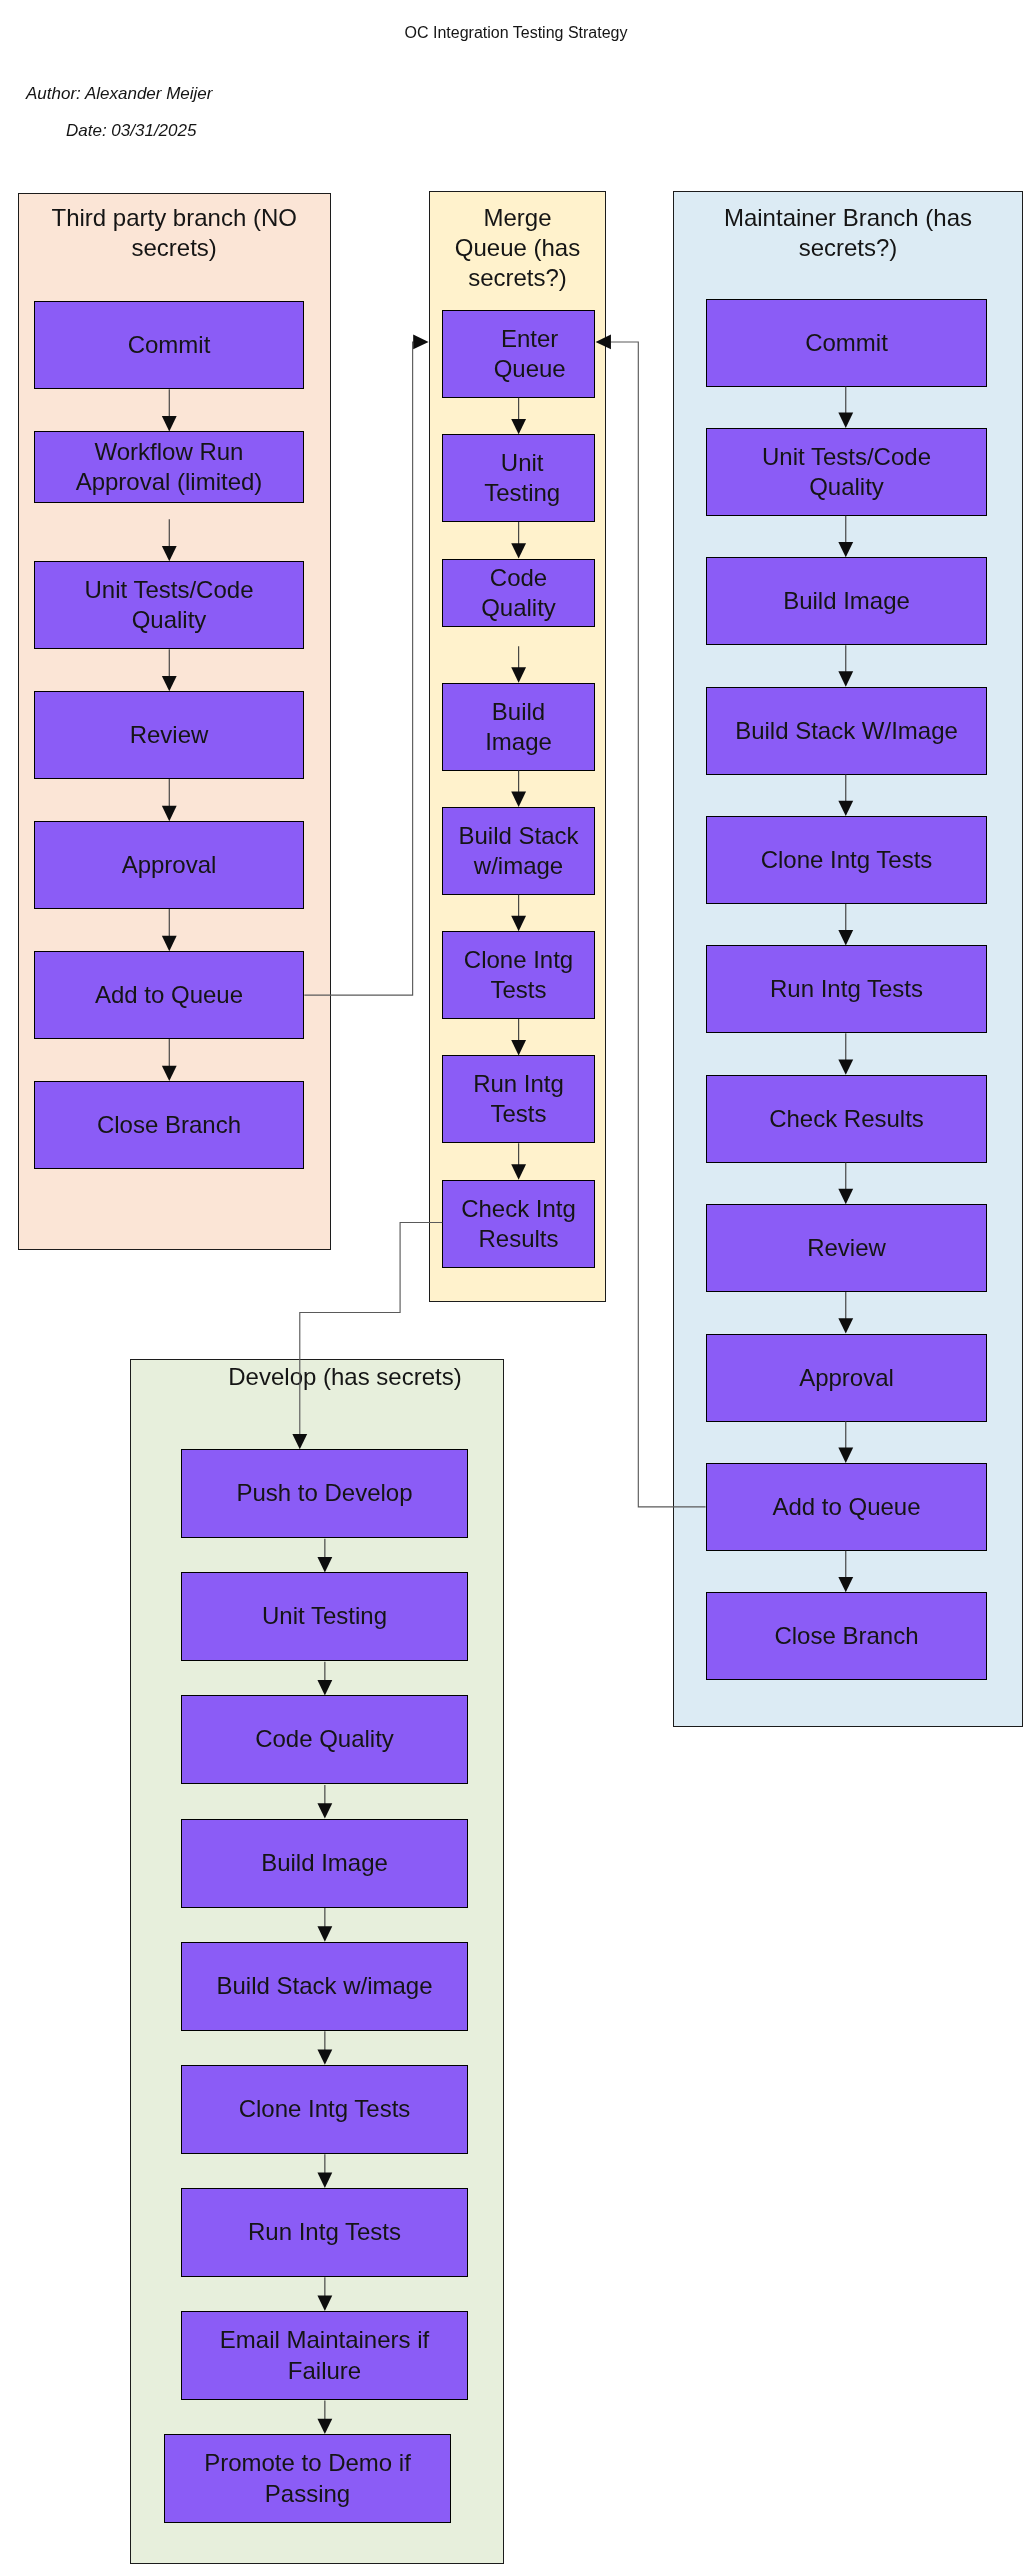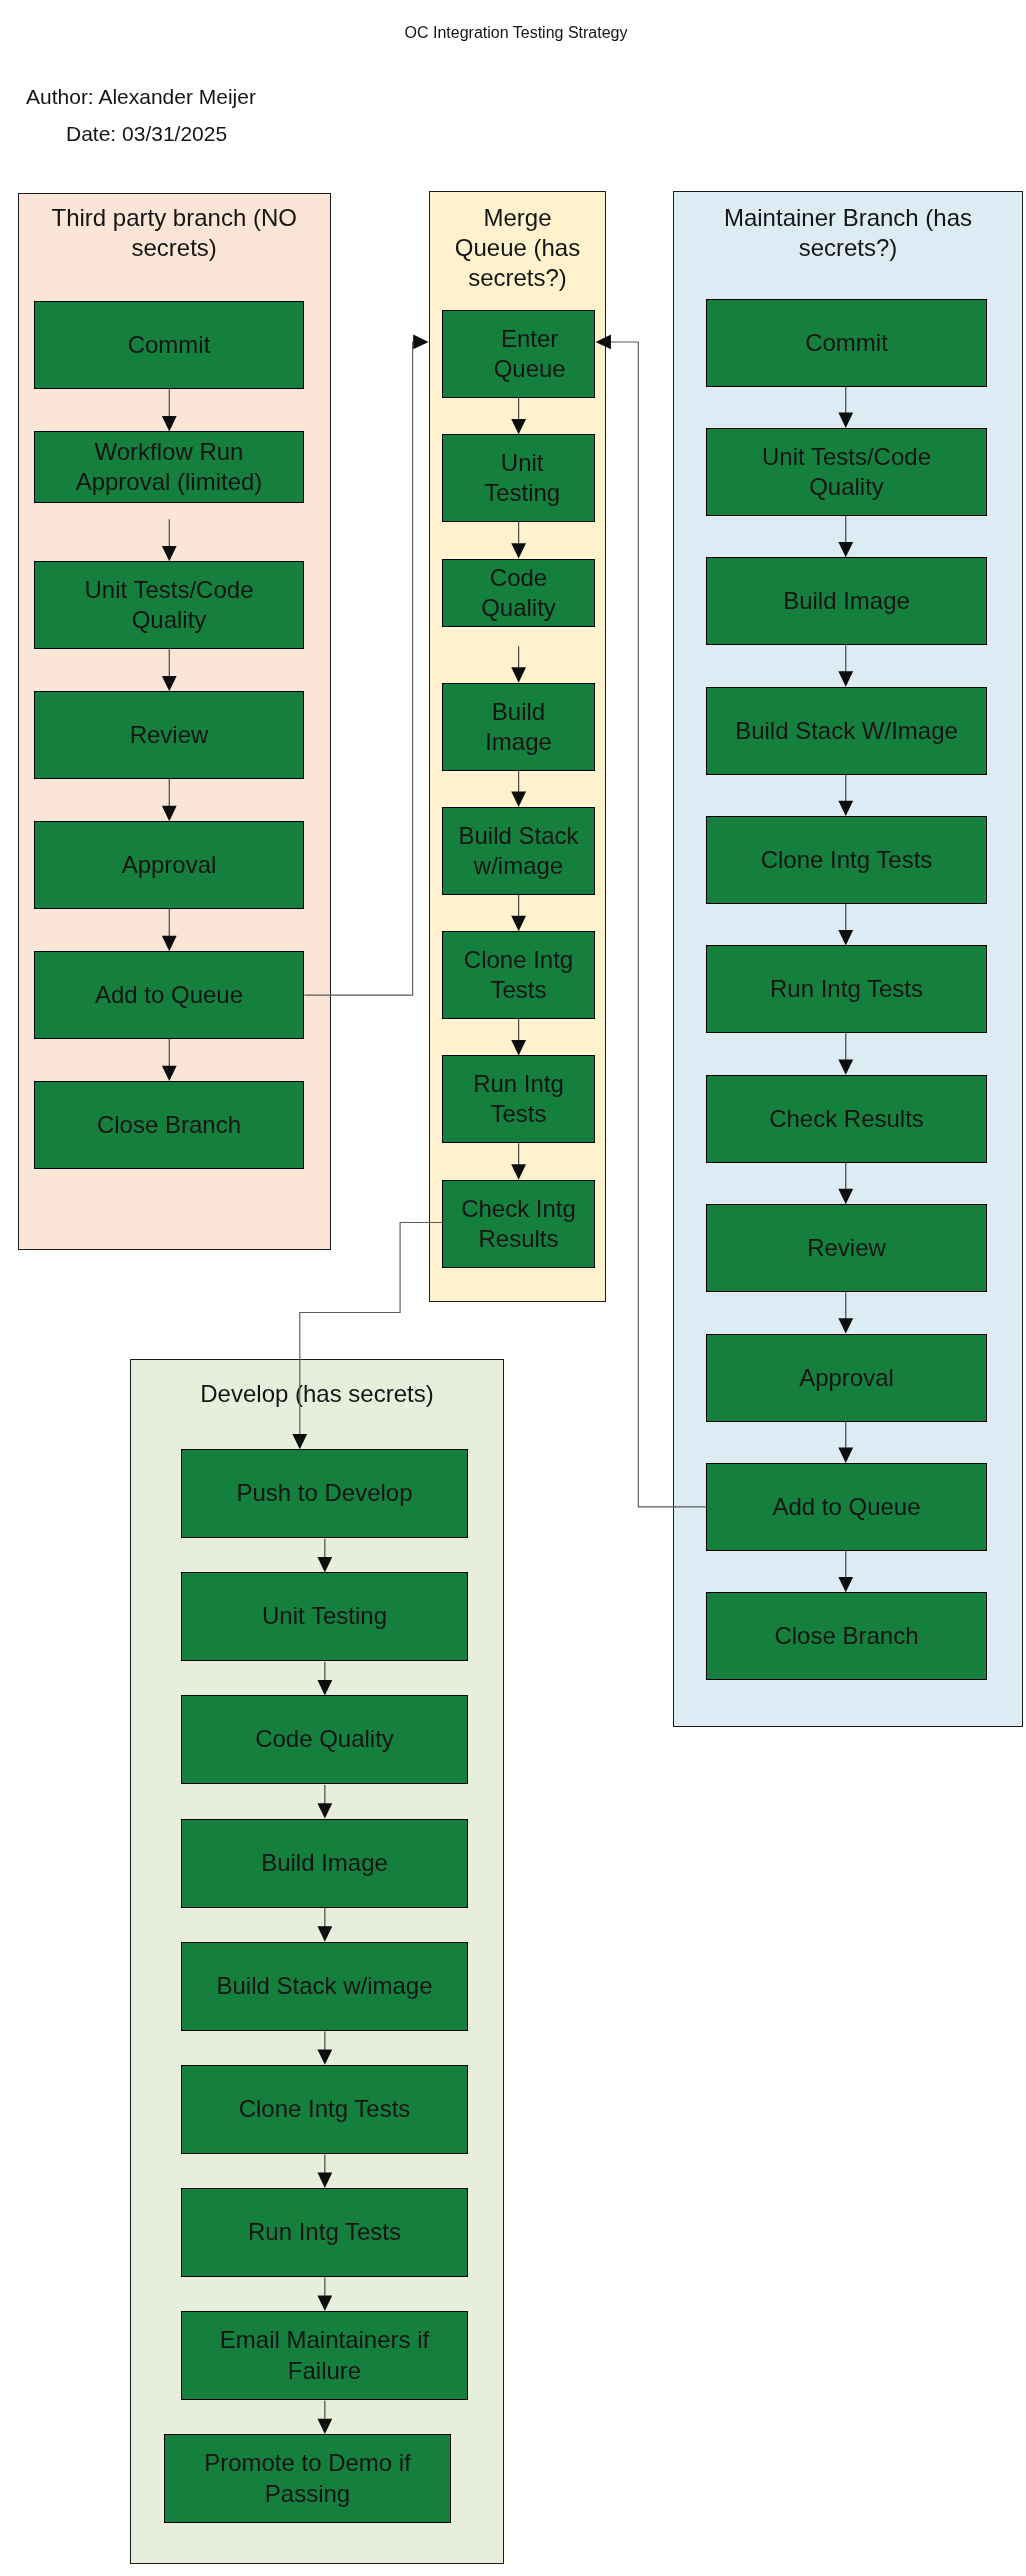--- a/index.html
+++ b/index.html
@@ -20,24 +20,25 @@
     left: 228px;
     top: 23px;
     width: 576px;
     text-align: center;
     font-size: 16px;
     line-height: 1.2;
     color: #151515;
   }
   .meta-line {
     position: absolute;
-    font-size: 21px;
+    font-size: 17px;
     line-height: 1.2;
     color: #151515;
     white-space: nowrap;
+    font-style: italic;
   }
   .meta-author { left: 26px; top: 84px; }
   .meta-date   { left: 66px; top: 121px; }
 
   .lane {
     position: absolute;
     border: 1.7px solid #1c1c1c;
     box-sizing: border-box;
   }
   .lane-title {
@@ -45,21 +46,21 @@
     left: 0;
     width: 100%;
     text-align: center;
     font-size: 24px;
     line-height: 1.24;
     white-space: pre-line;
     color: #151515;
   }
   .node {
     position: absolute;
-    background: #15803d;
+    background: #8b5cf6;
     border: 1.7px solid #000000;
     box-sizing: border-box;
     display: flex;
     align-items: center;
     justify-content: center;
     text-align: center;
     font-size: 24px;
     line-height: 1.26;
     white-space: pre-line;
     padding: 0 5.7px;
@@ -89,21 +90,21 @@
 Queue (has
 secrets?)</div>
 </div>
 
 <div class="lane" style="left: 673px; top: 191px; width: 350px; height: 1536px; background-color: rgb(220, 235, 244);">
   <div class="lane-title" style="top:11.4px;">Maintainer Branch (has
 secrets?)</div>
 </div>
 
 <div class="lane" style="left: 130px; top: 1359px; width: 374px; height: 1205px; background-color: rgb(231, 239, 220);">
-  <div class="lane-title" style="top:19px;">Develop (has secrets)</div>
+  <div class="lane-title" style="top:2px;padding-left:28px;">Develop (has secrets)</div>
 </div>
 
 <div class="node" style="left:34px; top:301px;  width:270px; height:88px;">Commit</div>
 <div class="node" style="left:34px; top:431px;  width:270px; height:72px;">Workflow Run
 Approval (limited)</div>
 <div class="node" style="left:34px; top:561px;  width:270px; height:88px;">Unit Tests/Code
 Quality</div>
 <div class="node" style="left:34px; top:691px; width:270px; height:88px;">Review</div>
 <div class="node" style="left:34px; top:821px; width:270px; height:88px;">Approval</div>
 <div class="node" style="left:34px; top:951px; width:270px; height:88px;">Add to Queue</div>

